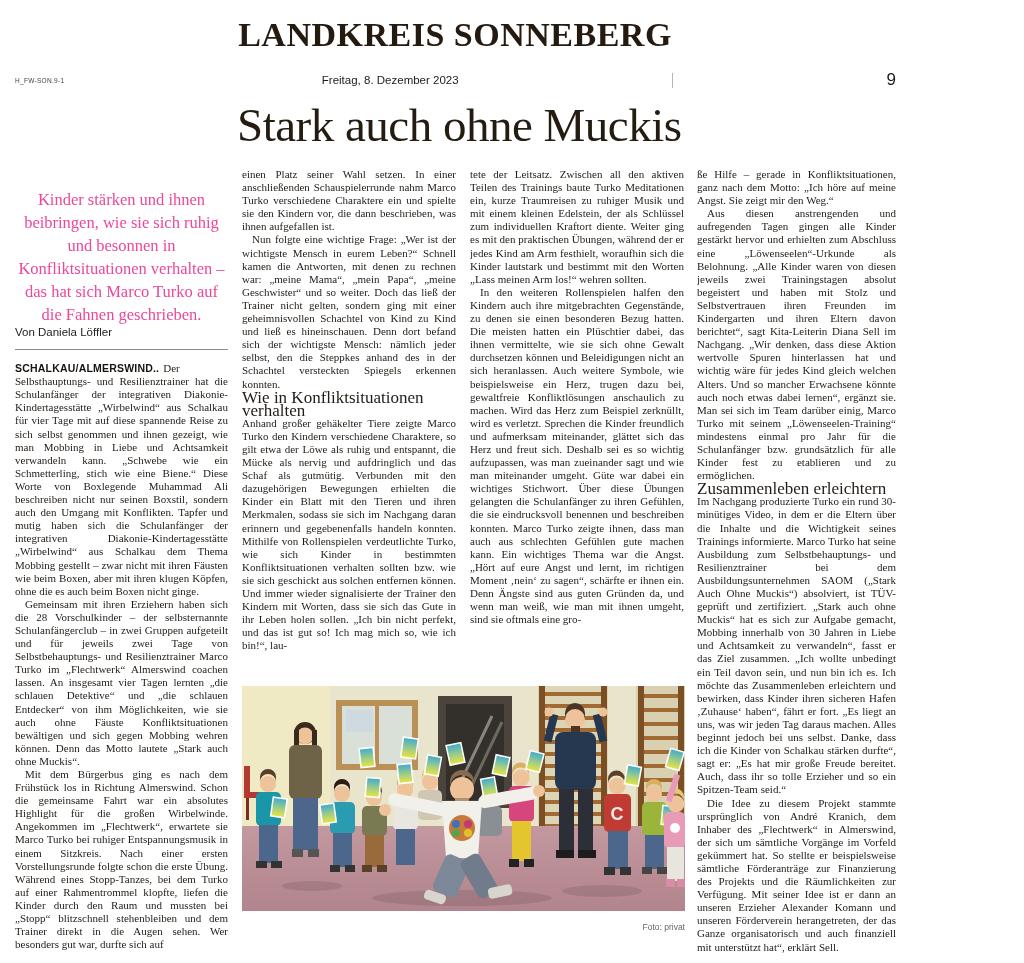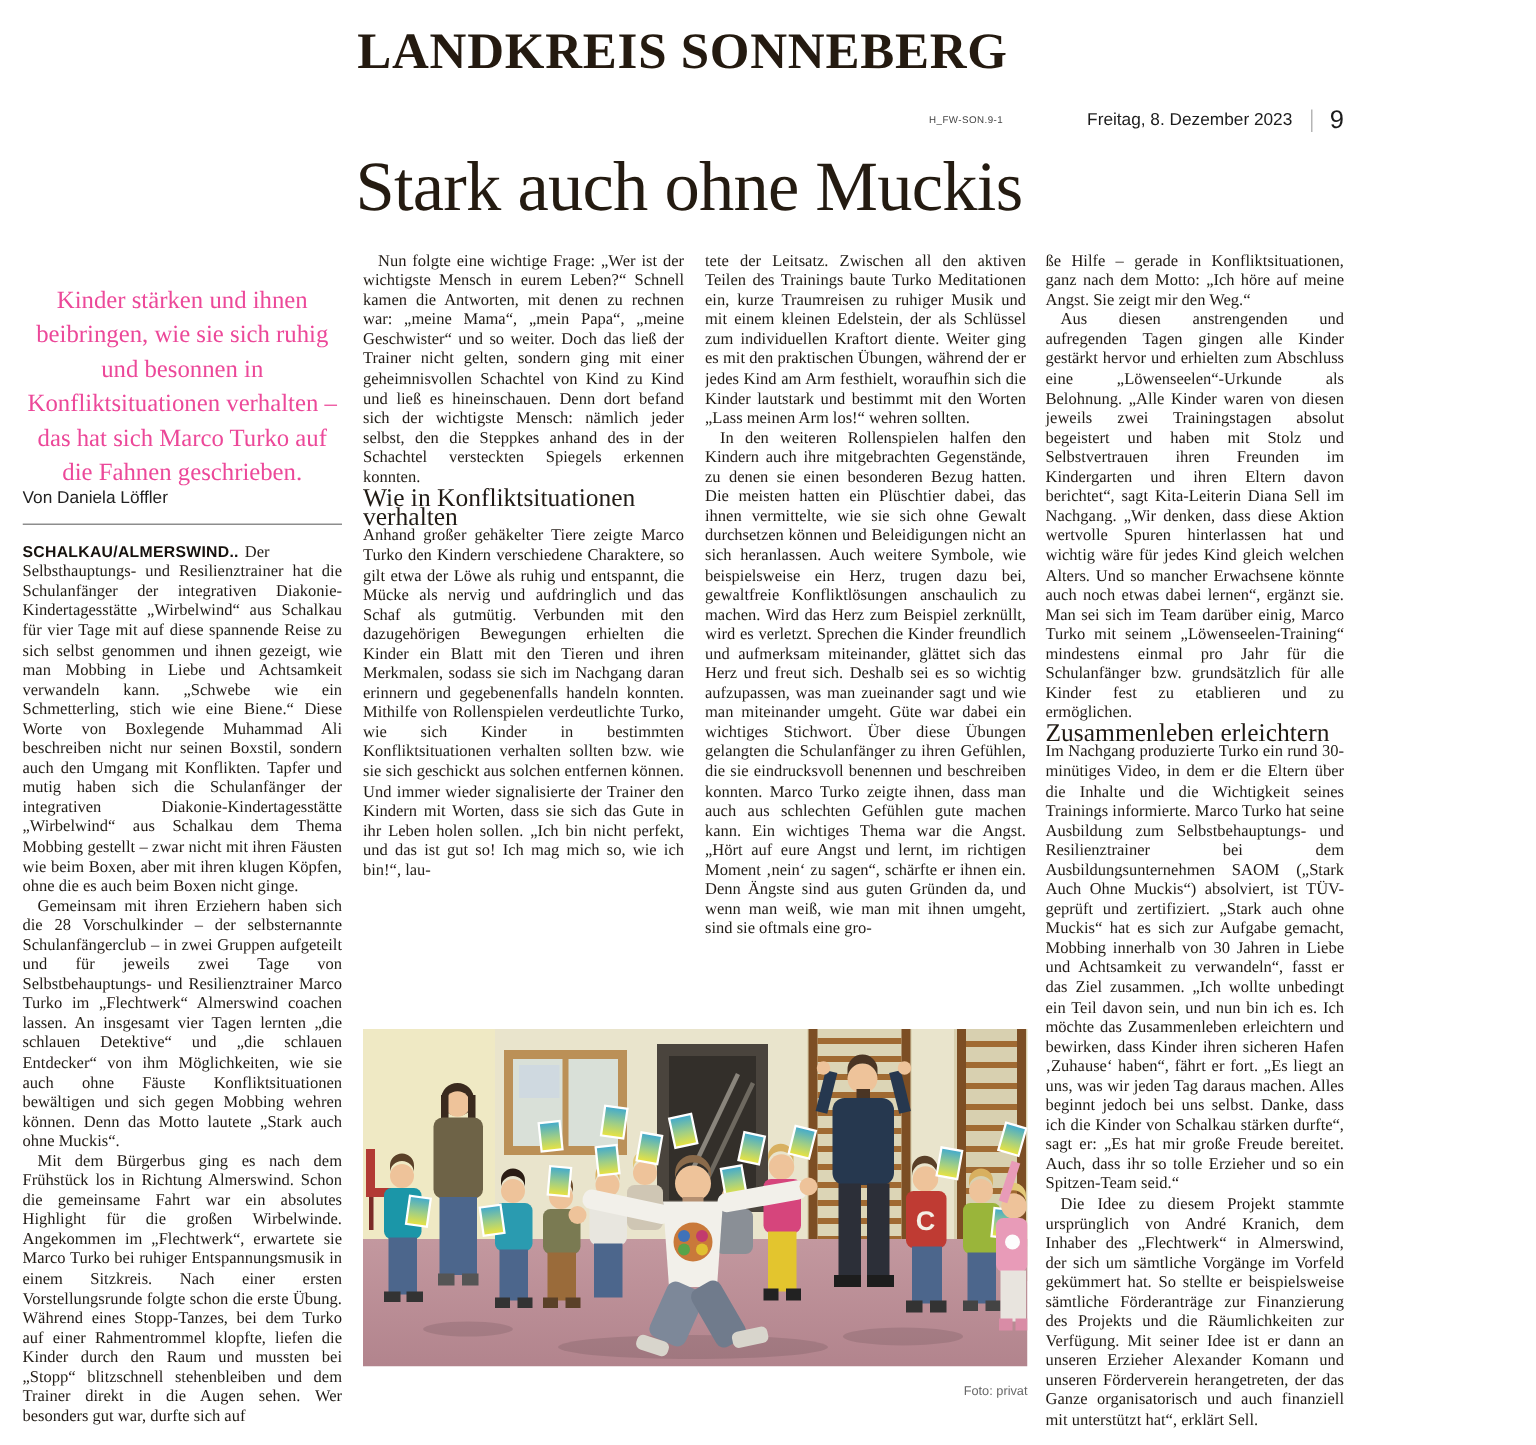--- a/index.html
+++ b/index.html
@@ -2,21 +2,21 @@
 <html lang="de"><head>
 <meta charset="utf-8">
 <style>
   html,body{margin:0;padding:0;background:#ffffff;}
   #page{position:relative;width:1024px;height:963px;background:#ffffff;overflow:hidden;
         font-family:"Liberation Serif",serif;color:#211b15;}
   
   .masthead{position:absolute;left:15px;top:16px;width:880px;text-align:center;}
   .masthead h1{margin:0;font-size:34px;font-weight:700;letter-spacing:.5px;color:#241a10;
                font-family:Liberation Serif, serif;}
-  .folio{position:absolute;left:15px;top:70px;width:881px;display:flex;justify-content:flex-end;
+  .folio{position:absolute;left:15px;top:70px;width:881px;display:flex;justify-content:space-between;
          align-items:center;gap:10px;font-family:"Liberation Sans",sans-serif;}
   .edition{font-size:6.5px;color:#444;letter-spacing:.3px;margin-right:46px;}
   .date{font-size:11.5px;color:#1c1c1c;}
   .folio-divider{width:1px;height:15px;background:#b5b5b5;margin:0 2px;}
   .pagenum{font-size:17px;color:#1c1c1c;}
   
   .headline{position:absolute;left:237px;top:98px;margin:0;font-size:47px;font-weight:500;
             letter-spacing:-.5px;color:#241b11;}
   
   .col{position:absolute;overflow:hidden;font-size:11px;line-height:13.1px;text-align:justify;
@@ -63,20 +63,21 @@
   <div class="col" id="col1">
     <p class="lead">Kinder stärken und ihnen beibringen, wie sie sich ruhig und besonnen in Konfliktsituationen verhalten – das hat sich Marco Turko auf die Fahnen geschrieben.</p>
     <p class="byline">Von Daniela Löffler</p>
     <hr class="byline-rule">
     <p><span class="dateline">SCHALKAU/ALMERSWIND..</span><span>Der Selbsthauptungs- und Resilienztrainer hat die Schulanfänger der integrativen Diakonie-Kindertagesstätte „Wirbelwind“ aus Schalkau für vier Tage mit auf diese spannende Reise zu sich selbst genommen und ihnen gezeigt, wie man Mobbing in Liebe und Achtsamkeit verwandeln kann. „Schwebe wie ein Schmetterling, stich wie eine Biene.“ Diese Worte von Boxlegende Muhammad Ali beschreiben nicht nur seinen Boxstil, sondern auch den Umgang mit Konflikten. Tapfer und mutig haben sich die Schulanfänger der integrativen Diakonie-Kindertagesstätte „Wirbelwind“ aus Schalkau dem Thema Mobbing gestellt – zwar nicht mit ihren Fäusten wie beim Boxen, aber mit ihren klugen Köpfen, ohne die es auch beim Boxen nicht ginge.</span></p>
     <p class="indent">Gemeinsam mit ihren Erziehern haben sich die 28 Vorschulkinder – der selbsternannte Schulanfängerclub – in zwei Gruppen aufgeteilt und für jeweils zwei Tage von Selbstbehauptungs- und Resilienztrainer Marco Turko im „Flechtwerk“ Almerswind coachen lassen. An insgesamt vier Tagen lernten „die schlauen Detektive“ und „die schlauen Entdecker“ von ihm Möglichkeiten, wie sie auch ohne Fäuste Konfliktsituationen bewältigen und sich gegen Mobbing wehren können. Denn das Motto lautete „Stark auch ohne Muckis“.</p>
     <p class="indent">Mit dem Bürgerbus ging es nach dem Frühstück los in Richtung Almerswind. Schon die gemeinsame Fahrt war ein absolutes Highlight für die großen Wirbelwinde. Angekommen im „Flechtwerk“, erwartete sie Marco Turko bei ruhiger Entspannungsmusik in einem Sitzkreis. Nach einer ersten Vorstellungsrunde folgte schon die erste Übung. Während eines Stopp-Tanzes, bei dem Turko auf einer Rahmentrommel klopfte, liefen die Kinder durch den Raum und mussten bei „Stopp“ blitzschnell stehenbleiben und dem Trainer direkt in die Augen sehen. Wer besonders gut war, durfte sich auf</p>
   </div>
 
   <div class="col" id="col2">
+    <p>einen Platz seiner Wahl setzen. In einer anschließenden Schauspielerrunde nahm Marco Turko verschiedene Charaktere ein und spielte sie den Kindern vor, die dann beschrieben, was ihnen aufgefallen ist.</p>
     <p class="indent">Nun folgte eine wichtige Frage: „Wer ist der wichtigste Mensch in eurem Leben?“ Schnell kamen die Antworten, mit denen zu rechnen war: „meine Mama“, „mein Papa“, „meine Geschwister“ und so weiter. Doch das ließ der Trainer nicht gelten, sondern ging mit einer geheimnisvollen Schachtel von Kind zu Kind und ließ es hineinschauen. Denn dort befand sich der wichtigste Mensch: nämlich jeder selbst, den die Steppkes anhand des in der Schachtel versteckten Spiegels erkennen konnten.</p>
     <p class="subhead">Wie in Konfliktsituationen verhalten</p>
     <p>Anhand großer gehäkelter Tiere zeigte Marco Turko den Kindern verschiedene Charaktere, so gilt etwa der Löwe als ruhig und entspannt, die Mücke als nervig und aufdringlich und das Schaf als gutmütig. Verbunden mit den dazugehörigen Bewegungen erhielten die Kinder ein Blatt mit den Tieren und ihren Merkmalen, sodass sie sich im Nachgang daran erinnern und gegebenenfalls handeln konnten. Mithilfe von Rollenspielen verdeutlichte Turko, wie sich Kinder in bestimmten Konfliktsituationen verhalten sollten bzw. wie sie sich geschickt aus solchen entfernen können. Und immer wieder signalisierte der Trainer den Kindern mit Worten, dass sie sich das Gute in ihr Leben holen sollen. „Ich bin nicht perfekt, und das ist gut so! Ich mag mich so, wie ich bin!“, lau-</p>
   </div>
 
   <div class="col" id="col3">
     <p>tete der Leitsatz. Zwischen all den aktiven Teilen des Trainings baute Turko Meditationen ein, kurze Traumreisen zu ruhiger Musik und mit einem kleinen Edelstein, der als Schlüssel zum individuellen Kraftort diente. Weiter ging es mit den praktischen Übungen, während der er jedes Kind am Arm festhielt, woraufhin sich die Kinder lautstark und bestimmt mit den Worten „Lass meinen Arm los!“ wehren sollten.</p>
     <p class="indent">In den weiteren Rollenspielen halfen den Kindern auch ihre mitgebrachten Gegenstände, zu denen sie einen besonderen Bezug hatten. Die meisten hatten ein Plüschtier dabei, das ihnen vermittelte, wie sie sich ohne Gewalt durchsetzen können und Beleidigungen nicht an sich heranlassen. Auch weitere Symbole, wie beispielsweise ein Herz, trugen dazu bei, gewaltfreie Konfliktlösungen anschaulich zu machen. Wird das Herz zum Beispiel zerknüllt, wird es verletzt. Sprechen die Kinder freundlich und aufmerksam miteinander, glättet sich das Herz und freut sich. Deshalb sei es so wichtig aufzupassen, was man zueinander sagt und wie man miteinander umgeht. Güte war dabei ein wichtiges Stichwort. Über diese Übungen gelangten die Schulanfänger zu ihren Gefühlen, die sie eindrucksvoll benennen und beschreiben konnten. Marco Turko zeigte ihnen, dass man auch aus schlechten Gefühlen gute machen kann. Ein wichtiges Thema war die Angst. „Hört auf eure Angst und lernt, im richtigen Moment ‚nein‘ zu sagen“, schärfte er ihnen ein. Denn Ängste sind aus guten Gründen da, und wenn man weiß, wie man mit ihnen umgeht, sind sie oftmals eine gro-</p>
   </div>
 

